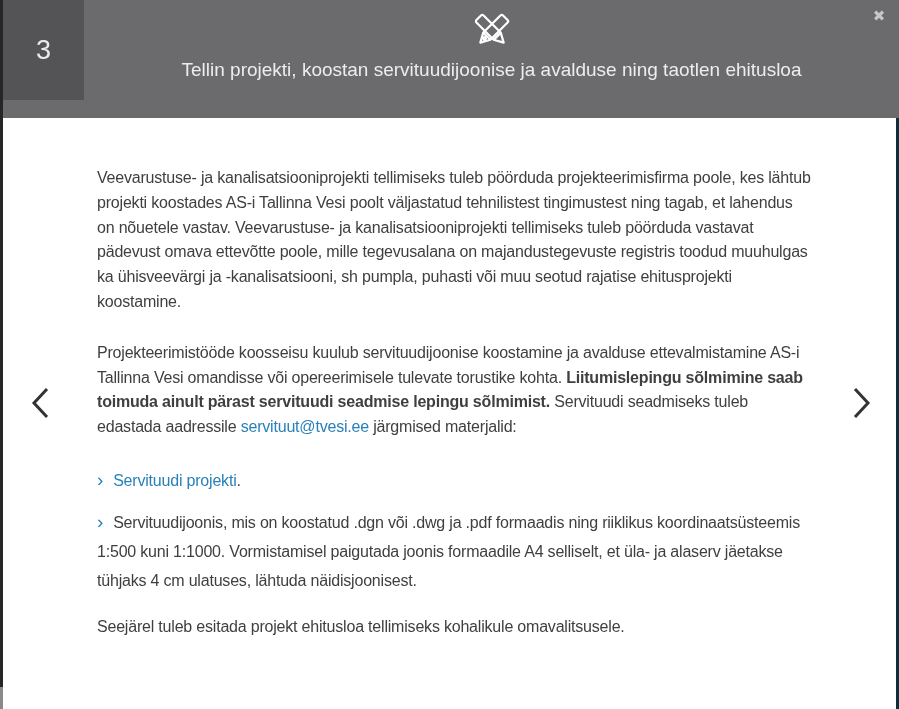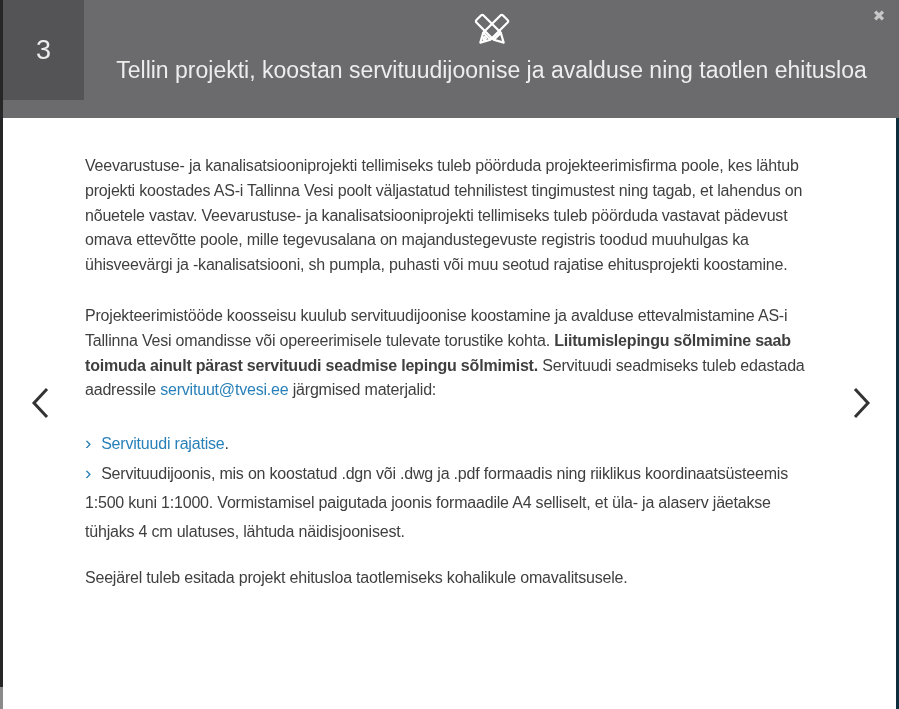--- a/index.html
+++ b/index.html
@@ -33,36 +33,36 @@
   }
   .header-center{
     margin-left:81px;height:100%;
     display:flex;flex-direction:column;align-items:center;
     padding-top:9px;
   }
   .header-icon{width:46px;height:44px;flex:0 0 auto;}
   .dialog-title{
     margin-top:5px;
     color:var(--title-text);
-    font-size:23px;line-height:24px;font-weight:400;
+    font-size:19px;line-height:24px;font-weight:400;
     text-align:center;white-space:nowrap;
   }
   .close-btn{
     position:absolute;top:6px;right:10px;width:20px;height:20px;
     color:#c7c7c7;font-size:15px;font-weight:700;line-height:20px;text-align:center;
     cursor:pointer;user-select:none;
   }
 
   .dialog-body{
     position:relative;
     padding:36px 76px 0 82px;
     color:var(--body-text);
     font-size:16px;letter-spacing:-0.2px;line-height:24.8px;
   }
-  .dialog-body p{margin:0;}
+  .dialog-body p{margin:12px;}
   .para2{margin-top:26px !important;}
   .bullet-list{margin-top:25px;line-height:29px;}
   .bullet{margin:0;}
   .bullet-marker{
     color:var(--link-blue);
     font-size:19px;
     padding-right:10px;
   }
   .closing{margin-top:20px !important;}
   a.text-link{color:var(--link-blue);text-decoration:none;cursor:pointer;}
@@ -113,25 +113,25 @@
 
     <div class="close-btn">✖</div>
   </div>
 
   <div class="dialog-body">
     <p>Veevarustuse- ja kanalisatsiooniprojekti tellimiseks tuleb pöörduda projekteerimisfirma poole, kes lähtub projekti koostades AS-i Tallinna Vesi poolt väljastatud tehnilistest tingimustest ning tagab, et lahendus on nõuetele vastav. Veevarustuse- ja kanalisatsiooniprojekti tellimiseks tuleb pöörduda vastavat pädevust omava ettevõtte poole, mille tegevusalana on majandustegevuste registris toodud muuhulgas ka ühisveevärgi ja -kanalisatsiooni, sh pumpla, puhasti või muu seotud rajatise ehitusprojekti koostamine.</p>
 
     <p class="para2"><span>Projekteerimistööde koosseisu kuulub servituudijoonise koostamine ja avalduse ettevalmistamine AS-i Tallinna Vesi omandisse või opereerimisele tulevate torustike kohta. </span><b>Liitumislepingu sõlmimine saab toimuda ainult pärast servituudi seadmise lepingu sõlmimist.</b><span>  Servituudi seadmiseks tuleb edastada aadressile </span><a class="text-link">servituut@tvesi.ee</a><span> järgmised materjalid:</span></p>
 
     <div class="bullet-list">
-      <p class="bullet"><span class="bullet-marker">›</span><a class="text-link">Servituudi rajatise</a><span>.</span></p>
+      <p class="bullet"><span class="bullet-marker">›</span><a class="text-link">Servituudi projekti</a><span>.</span></p>
       <p class="bullet"><span class="bullet-marker">›</span><span>Servituudijoonis, mis on koostatud .dgn või .dwg ja .pdf formaadis ning riiklikus koordinaatsüsteemis 1:500 kuni 1:1000. Vormistamisel paigutada joonis formaadile A4 selliselt, et üla- ja alaserv jäetakse tühjaks 4 cm ulatuses, lähtuda näidisjoonisest.</span></p>
     </div>
 
-    <p class="closing">Seejärel tuleb esitada projekt ehitusloa taotlemiseks kohalikule omavalitsusele.</p>
+    <p class="closing">Seejärel tuleb esitada projekt ehitusloa tellimiseks kohalikule omavalitsusele.</p>
   </div>
 
   <div class="page-edge-right"></div>
 </div>
 
 <div class="nav-arrow nav-prev">
   <svg width="24" height="34" viewBox="0 0 24 34" fill="none" stroke="#333333" stroke-width="3" stroke-linecap="butt" stroke-linejoin="miter">
     <polyline points="19,3 6,17 19,31"></polyline>
   </svg>
 </div>

